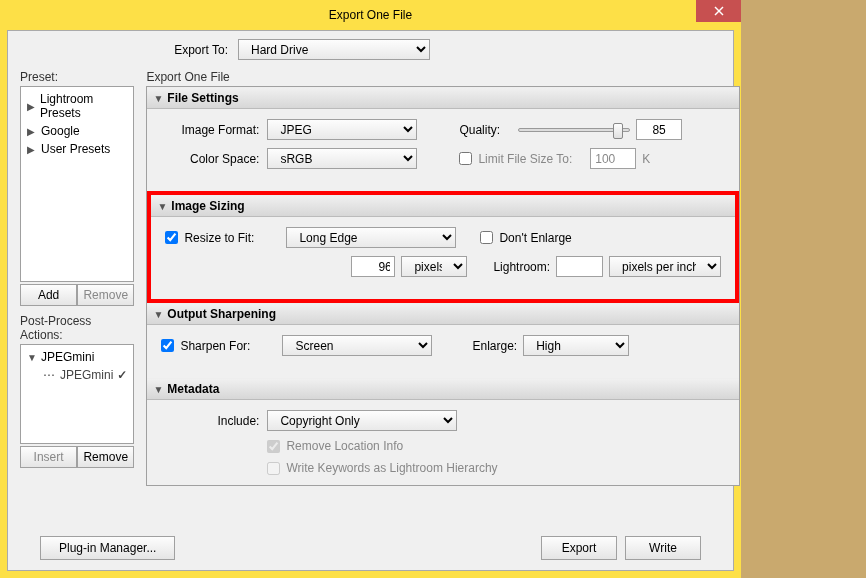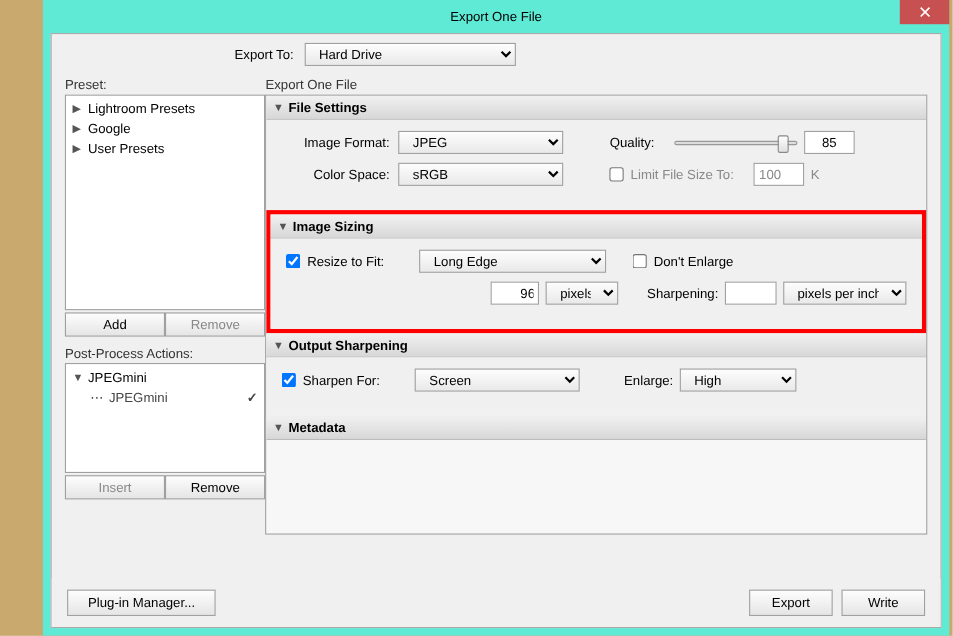--- a/index.html
+++ b/index.html
@@ -1,27 +1,27 @@
 <!DOCTYPE html>
 <html><head>
 <meta charset="utf-8">
 <style>
 * { box-sizing: border-box; margin: 0; padding: 0; }
 body { font-family: "Segoe UI", Tahoma, sans-serif; font-size: 12px; background: #c9a96e; padding: 0; width: 866px; height: 578px; overflow: hidden; color: #000; }
-.window { width: 824px; height: 578px; background: #5eead4; position: relative; margin-left: 39px; }
+.window { width: 741px; height: 578px; background: #fde047; position: relative; }
 .titlebar { height: 30px; background: transparent; display: flex; align-items: center; justify-content: center; position: relative; }
 .titlebar-title { font-size: 12px; color: #000; }
 .close-btn { position: absolute; right: 0; top: 0; width: 45px; height: 22px; background: #c75050; color: #fff; display: flex; align-items: center; justify-content: center; font-size: 12px; cursor: pointer; }
 .content { position: absolute; top: 30px; left: 7px; right: 7px; bottom: 7px; background: #f0f0f0; border: 1px solid #aaa; }
 .export-to-row { display: flex; align-items: center; padding: 8px 0 10px; gap: 6px; }
 .export-to-row .lbl { width: 224px; text-align: right; padding-right: 4px; }
 select { background: linear-gradient(#fdfdfd, #e9e9e9); border: 1px solid #a0a0a0; height: 21px; font-size: 12px; padding: 1px 8px; }
 input[type=text] { border: 1px solid #a0a0a0; height: 21px; font-size: 12px; padding: 1px 4px; background: #fff; }
 input[type=checkbox] { vertical-align: middle; }
-.columns { display: flex; padding: 0 12px; }
+.columns { display: flex; padding: 0 12px; gap: 12px; }
 .left-col { width: 196px; }
 .right-col { flex: 1; }
 .preset-label { font-size: 12px; padding-bottom: 2px; color: #333; }
 .listbox { background: #fff; border: 1px solid #a0a0a0; height: 196px; overflow-y: scroll; padding: 3px 4px; }
 .listbox-item { padding: 2px 2px; display: flex; align-items: center; gap: 4px; cursor: pointer; }
 .tri { font-size: 10px; color: #555; display: inline-block; width: 10px; }
 .btn-row { display: flex; margin-top: 2px; align-items: center; }
 .btn-row button, .buttons-row button { flex: 1; background: linear-gradient(#fdfdfd, #e5e5e5); border: 1px solid #a0a0a0; height: 22px; font-size: 12px; cursor: pointer; }
 .btn-row button:disabled { color: #888; }
 .post-label { font-size: 12px; margin-top: 8px; margin-bottom: 2px; color: #333; }
@@ -32,21 +32,21 @@
 .main-label { font-size: 12px; padding-bottom: 2px; color: #333; }
 .panel-scroll { border: 1px solid #a0a0a0; background: #f7f7f7; height: 400px; overflow-y: scroll; position: relative; }
 .section-header { background: linear-gradient(#f0f0f0, #d7d7d7); border-bottom: 1px solid #bbb; border-top: 1px solid #eee; padding: 3px 6px; font-weight: bold; display: flex; align-items: center; gap: 4px; font-size: 12px; }
 .section-header .tri2 { color: #555; font-size: 10px; }
 .section-body { padding: 10px 14px 14px; background: #f0f0f0; }
 .form-row { display: flex; align-items: center; margin-bottom: 8px; gap: 6px; }
 .form-lbl { width: 100px; text-align: right; padding-right: 2px; }
 .slider-track { width: 112px; height: 4px; background: #ddd; border: 1px solid #999; position: relative; border-radius: 2px; }
 .slider-thumb { position: absolute; top: -6px; width: 10px; height: 16px; background: linear-gradient(#fdfdfd,#e0e0e0); border: 1px solid #888; border-radius: 2px; }
 .highlight-box { border: 4px solid #ff0000; }
-.footer { position: absolute; bottom: 0; left: 0; right: 0; padding: 10px 14px; display: flex; align-items: center; background: #f0f0f0; }
+.footer { position: absolute; bottom: 0; left: 0; right: 0; padding: 10px 32px; display: flex; align-items: center; background: #f0f0f0; }
 .footer .spacer { flex: 1; }
 .footer button { background: linear-gradient(#fdfdfd, #e5e5e5); border: 1px solid #a0a0a0; height: 24px; padding: 0 18px; font-size: 12px; cursor: pointer; margin-left: 8px; min-width: 76px; }
 .footer .plugin-btn { margin-left: 0; }
 .disabled-text { color: #888; }
 .dotted { letter-spacing: 1px; }
 ::-webkit-scrollbar { width: 16px; background: #f0f0f0; }
 ::-webkit-scrollbar-thumb { background: #cdcdcd; border: 1px solid #aaa; }
 ::-webkit-scrollbar-button { background: #e5e5e5; height: 16px; border: 1px solid #aaa; }
 </style>
 </head>
@@ -156,21 +156,21 @@
                 <select style="width:170px"><option>Long Edge</option></select>
                 <span style="width:12px"></span>
                 <input type="checkbox" style="">
                 <span>Don't Enlarge</span>
               </div>
               <div class="form-row">
                 <span style="width:180px"></span>
                 <input type="text" style="width: 44px; text-align: right; padding-left: 26px;" value="960">
                 <select style="width:66px"><option>pixels</option></select>
                 <span style="width:14px"></span>
-                <span>Sharpening:</span>
+                <span>Lightroom:</span>
                 <input type="text" style="width: 40px; text-align: left; padding-left: 41px;" value="240">
                 <select style="width:112px"><option>pixels per inch</option></select>
               </div>
             </div>
           </div>
 
           <div class="section-header">
               <span class="tri2">▼</span>
               <span>Output Sharpening</span>
             </div>
@@ -183,20 +183,36 @@
               <span style="width:28px"></span>
               <span>Enlarge:</span>
               <select style="width:106px"><option>High</option></select>
             </div>
           </div>
 
           <div class="section-header">
               <span class="tri2">▼</span>
               <span>Metadata</span>
             </div>
+          <div class="section-body">
+            <div class="form-row">
+              <span class="form-lbl">Include:</span>
+              <select style="width:190px"><option>Copyright Only</option></select>
+            </div>
+            <div class="form-row">
+              <span style="width:100px"></span>
+              <input type="checkbox" checked="" disabled="" style="">
+              <span class="disabled-text">Remove Location Info</span>
+            </div>
+            <div class="form-row">
+              <span style="width:100px"></span>
+              <input type="checkbox" disabled="" style="">
+              <span class="disabled-text">Write Keywords as Lightroom Hierarchy</span>
+            </div>
+          </div>
 
         </div>
       </div>
     </div>
 
     <div class="footer">
       <button class="plugin-btn">Plug-in Manager...</button>
       <span class="spacer"></span>
       <button>Export</button>
       <button>Write</button>

